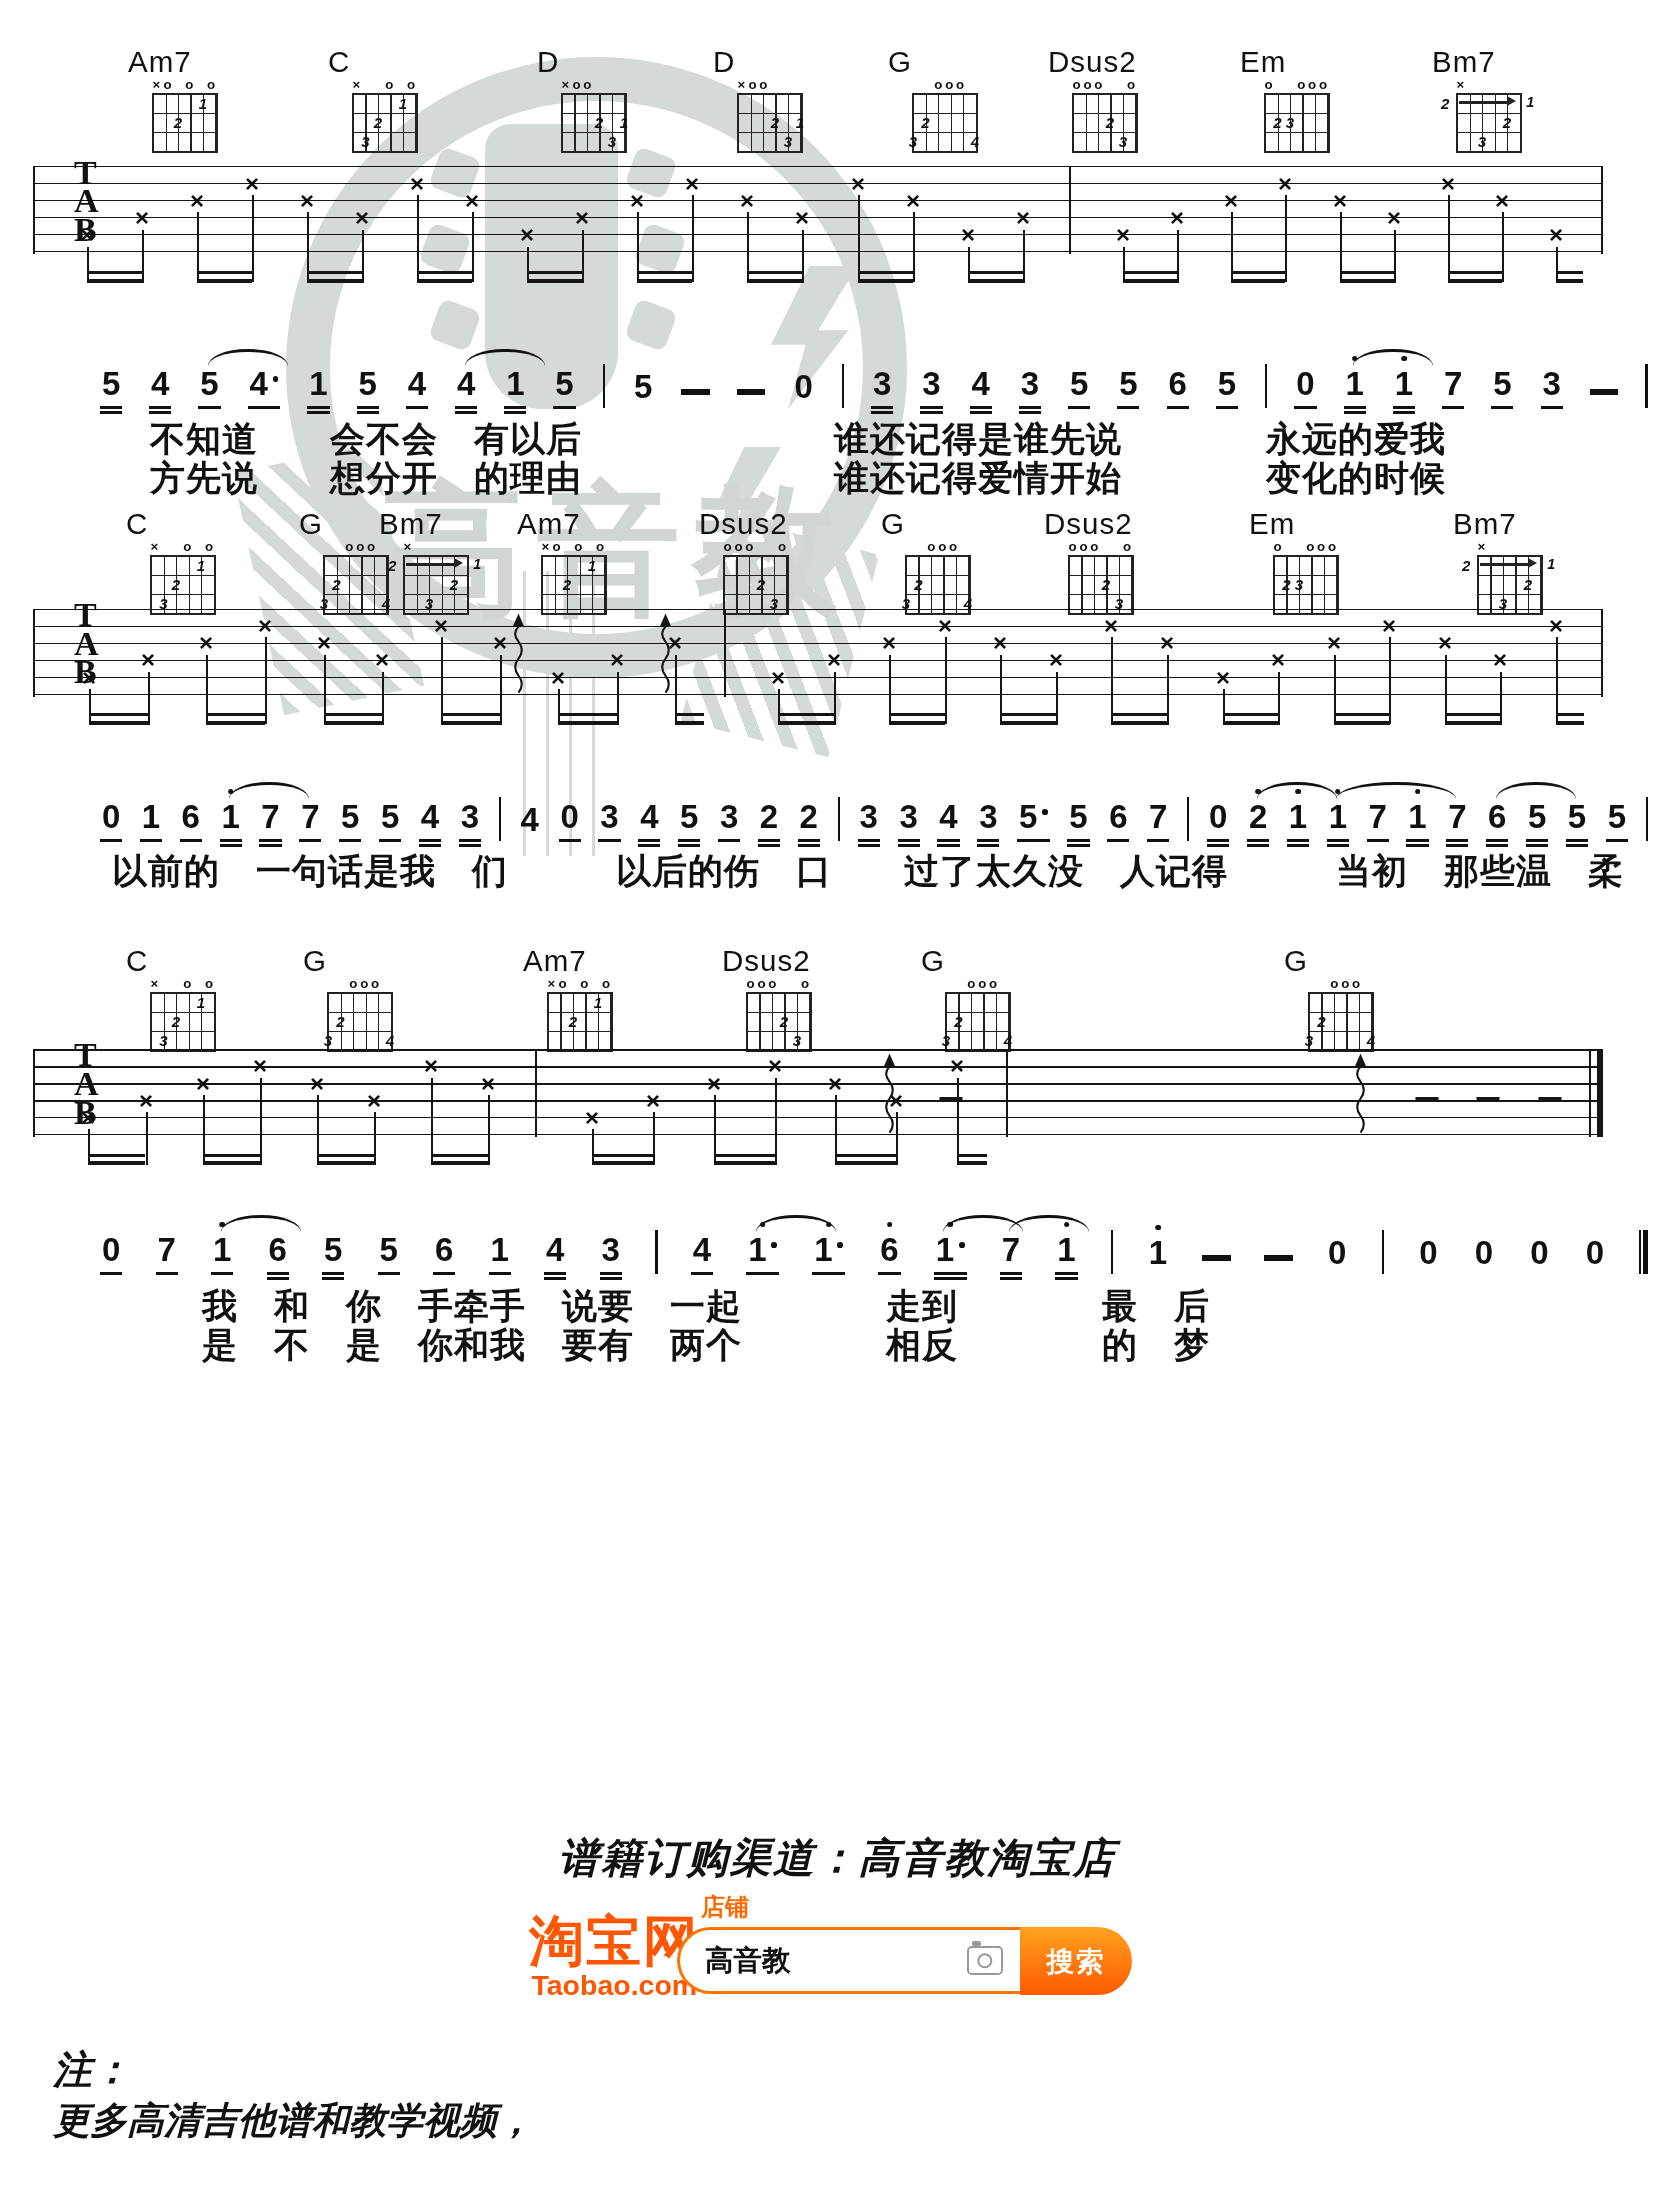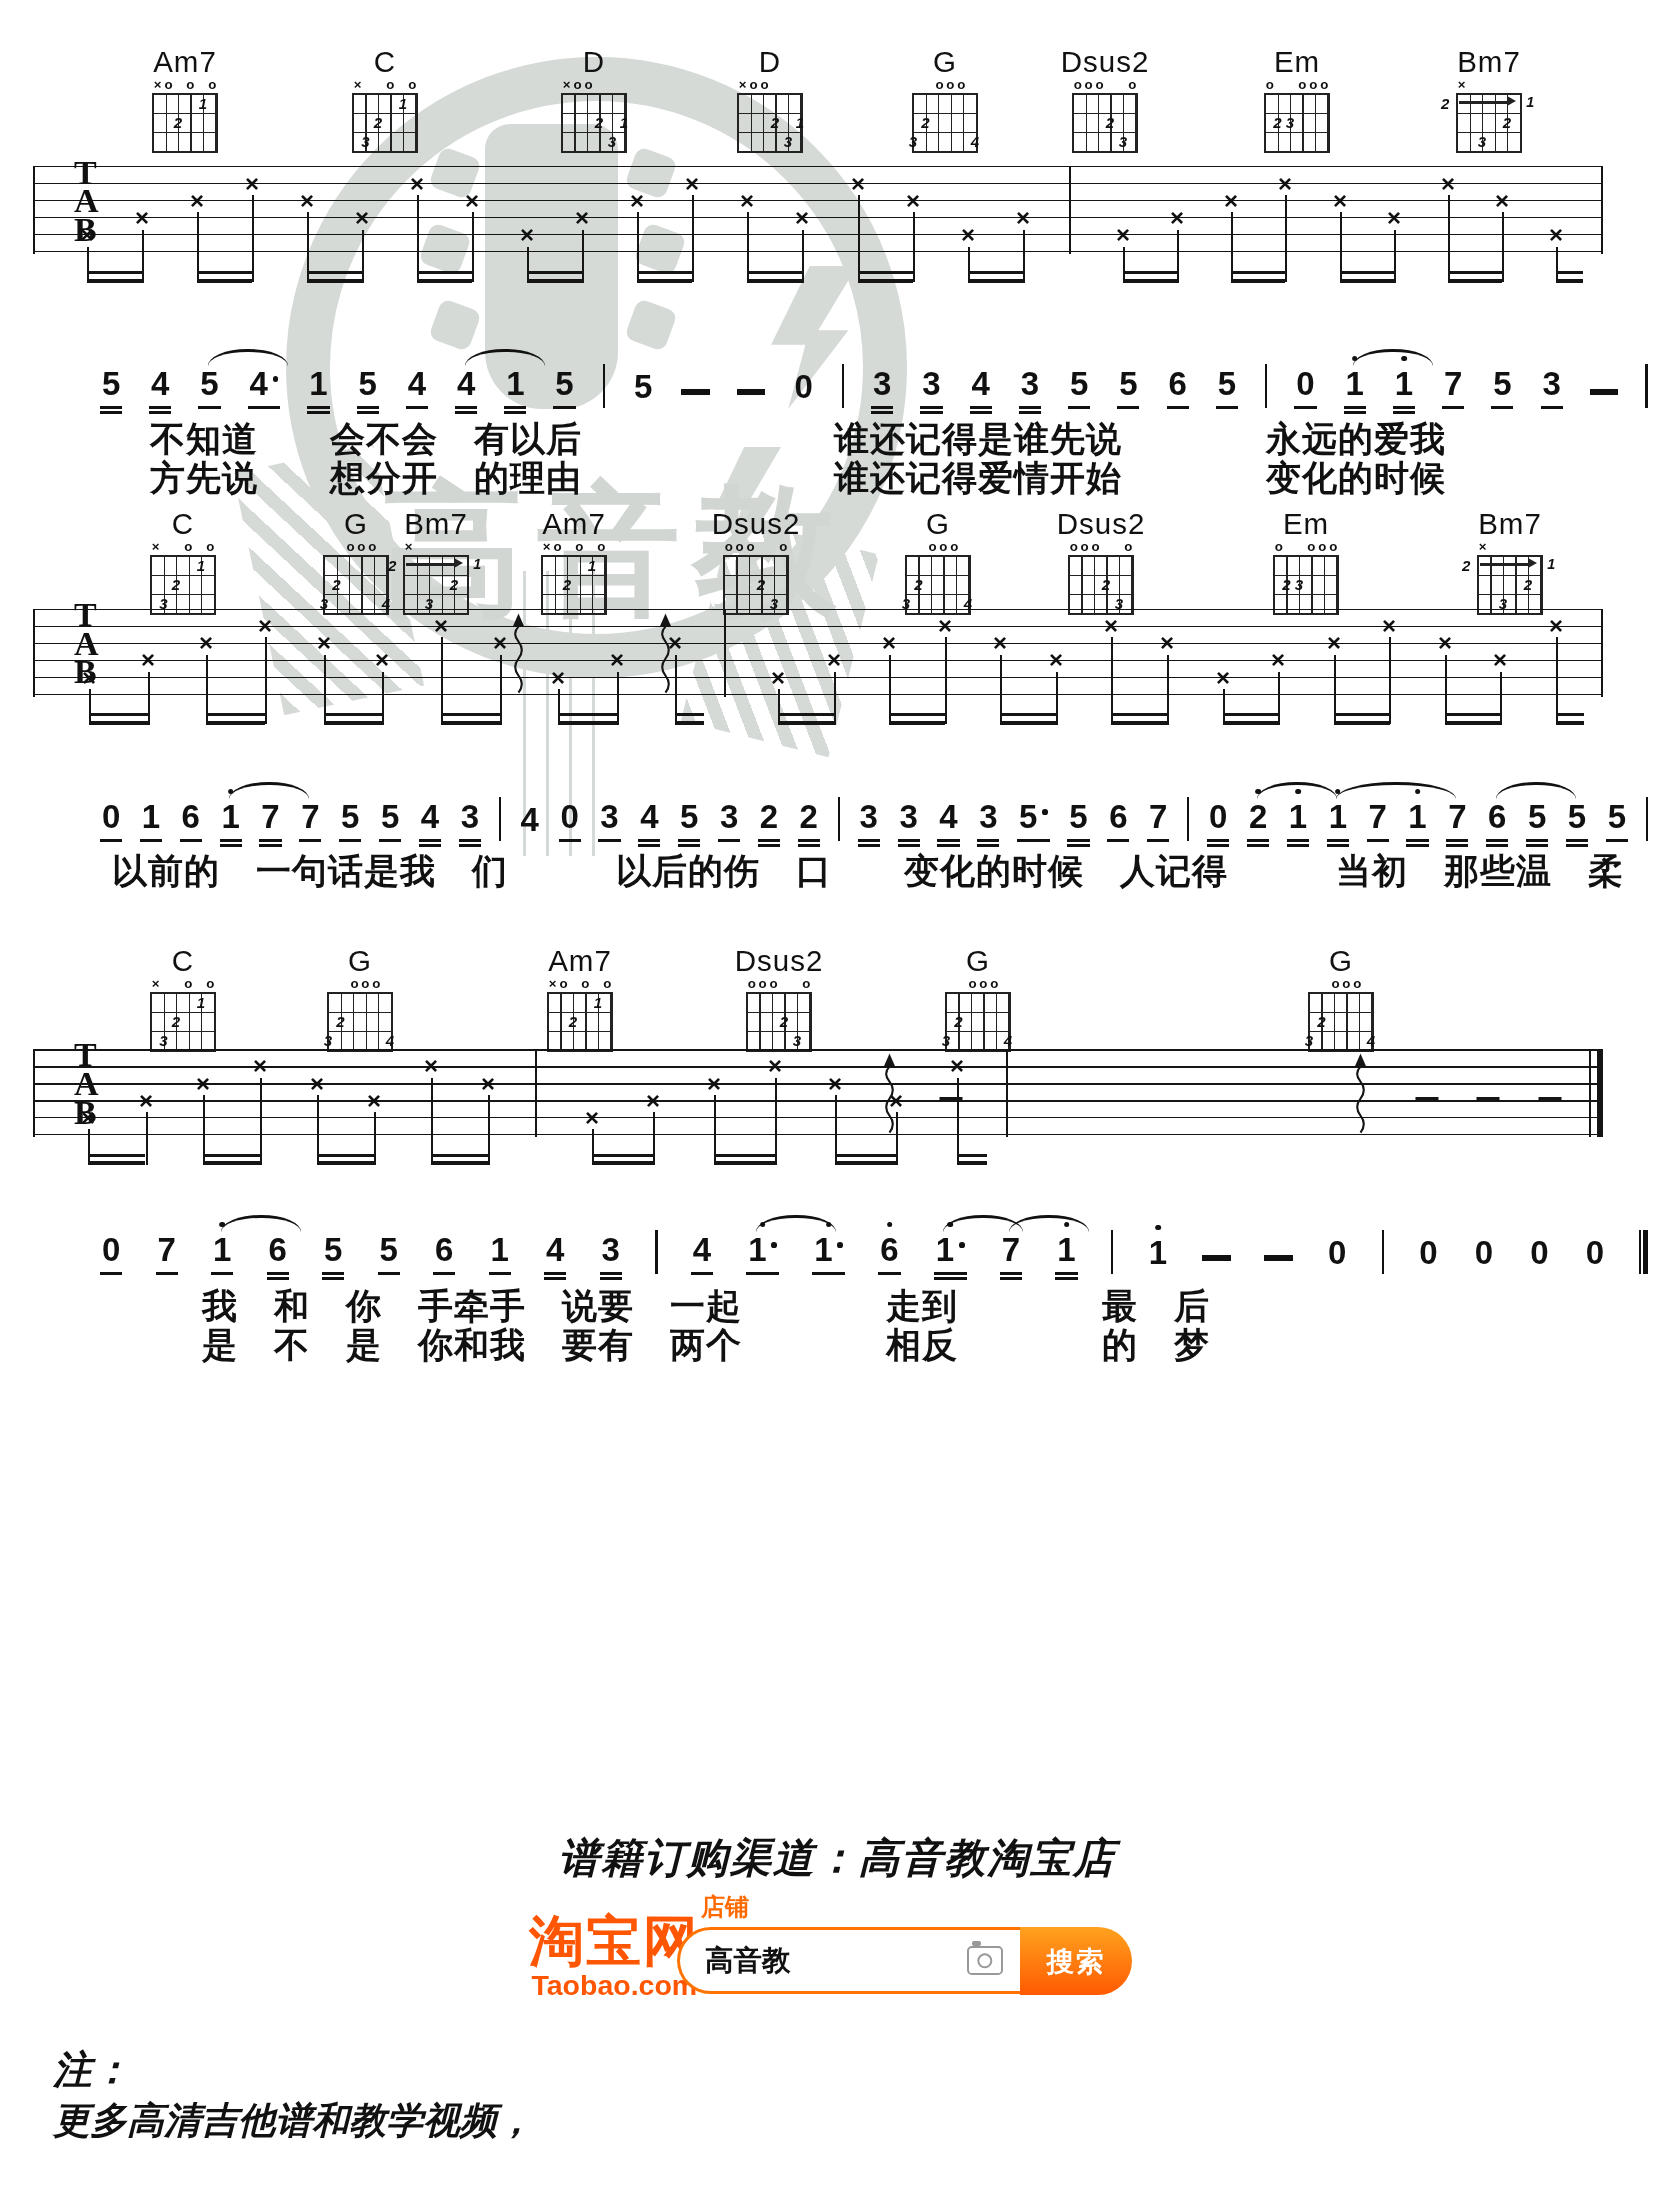--- a/index.html
+++ b/index.html
@@ -10,21 +10,21 @@
   .wm{position:absolute;z-index:0;left:257px;top:38px;width:647px;height:666px;opacity:.5;}
   .wm-ring{position:absolute;left:28.5px;top:19px;width:533px;height:533px;border:44px solid #aab4ae;border-radius:50%;}
   .wm-head{position:absolute;left:228px;top:86px;width:133px;height:285px;background:#aab4ae;border-radius:25px 25px 57px 57px;}
   .wm-peg{position:absolute;width:42px;height:42px;background:#aab4ae;border-radius:9.5px;transform:rotate(20deg);}
   .wm-bolt{position:absolute;background:#aab4ae;clip-path:polygon(45% 0,100% 0,55% 45%,90% 45%,20% 100%,40% 55%,0 55%);}
   .wm-wing{position:absolute;background:repeating-linear-gradient(55deg,#aab4ae 0 13.3px,transparent 13.3px 28.5px);}
   .wm-text{position:absolute;left:124px;top:418px;font-size:143px;font-weight:900;color:#a3ada7;
            letter-spacing:13.3px;font-family:"Liberation Sans",sans-serif;}
   .wm-str{position:absolute;top:533px;width:2.9px;height:285px;background:#aab4ae;}
   
-  .chord{position:absolute;width:114px;transform:translateX(-50%);text-align:center;}
+  .chord{position:absolute;width:114px;transform:translateX(-50%);}
   .chord-name{font-size:29.5px;letter-spacing:1px;font-weight:500;line-height:28.5px;}
   .cmarks{width:65px;margin:1.9px auto 0;display:flex;justify-content:space-between;height:14.3px;}
   .cmarks span{width:10.5px;font-size:13.3px;line-height:13.3px;font-weight:700;}
   .cgrid{position:relative;width:64px;height:58px;margin:0 auto;border:1.4px solid #222;
     background-image:repeating-linear-gradient(90deg,#222 0 1.2px,transparent 1.2px 12.5px),
                      repeating-linear-gradient(180deg,#222 0 1.2px,transparent 1.2px 19px);}
   .cdot{position:absolute;font-size:15px;font-style:italic;font-weight:700;transform:translate(-50%,0);line-height:17px;}
   .cpos{position:absolute;left:-16px;top:1px;font-size:15px;font-style:italic;font-weight:700;}
   .cbarre{position:absolute;left:1.9px;top:7.6px;width:49px;height:2.4px;background:#222;}
   .cbarre:after{content:"";position:absolute;right:-8.6px;top:-4.8px;border-left:9.5px solid #222;
@@ -632,21 +632,21 @@
         <span class="tok u2">1<span class="hid"></span><span class="tie" style="width: 120px;"></span></span>
         <span class="tok u1">7</span>
         <span class="tok u2">1<span class="hid"></span></span>
         <span class="tok u2">7</span>
         <span class="tok u2">6<span class="tie" style="width: 80px;"></span></span>
         <span class="tok u2">5</span>
         <span class="tok u2">5</span>
         <span class="tok u1">5</span>
         <div class="mbar"></div>
       </div>
-      <div class="lyr" style="left: 112px; top: 848px;">以前的　一句话是我　们　　　以后的伤　口　　变化的时候　人记得　　　当初　那些温　柔</div>
+      <div class="lyr" style="left: 112px; top: 848px;">以前的　一句话是我　们　　　以后的伤　口　　过了太久没　人记得　　　当初　那些温　柔</div>
       <div class="chord" style="left: 183px; top: 947px;">
         <div class="chord-name">C</div>
         <div class="cmarks">
           <span>×</span>
           <span></span>
           <span></span>
           <span>o</span>
           <span></span>
           <span>o</span>
         </div>

